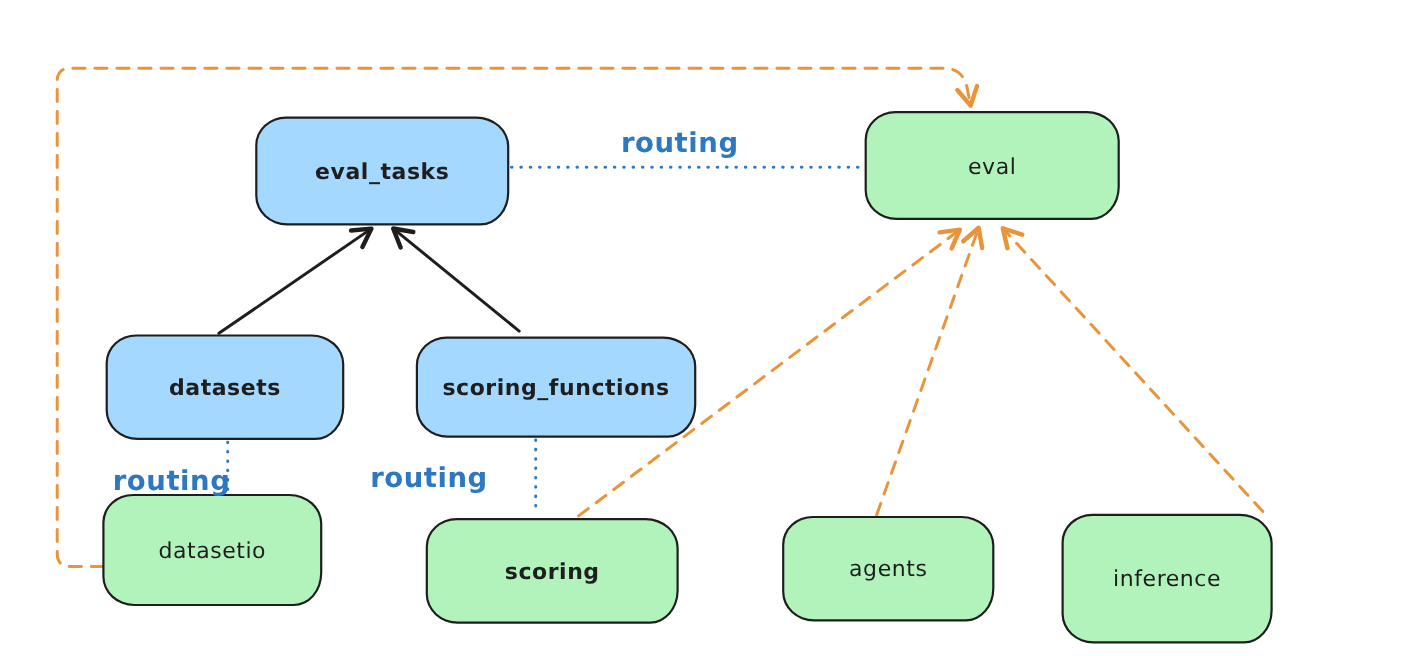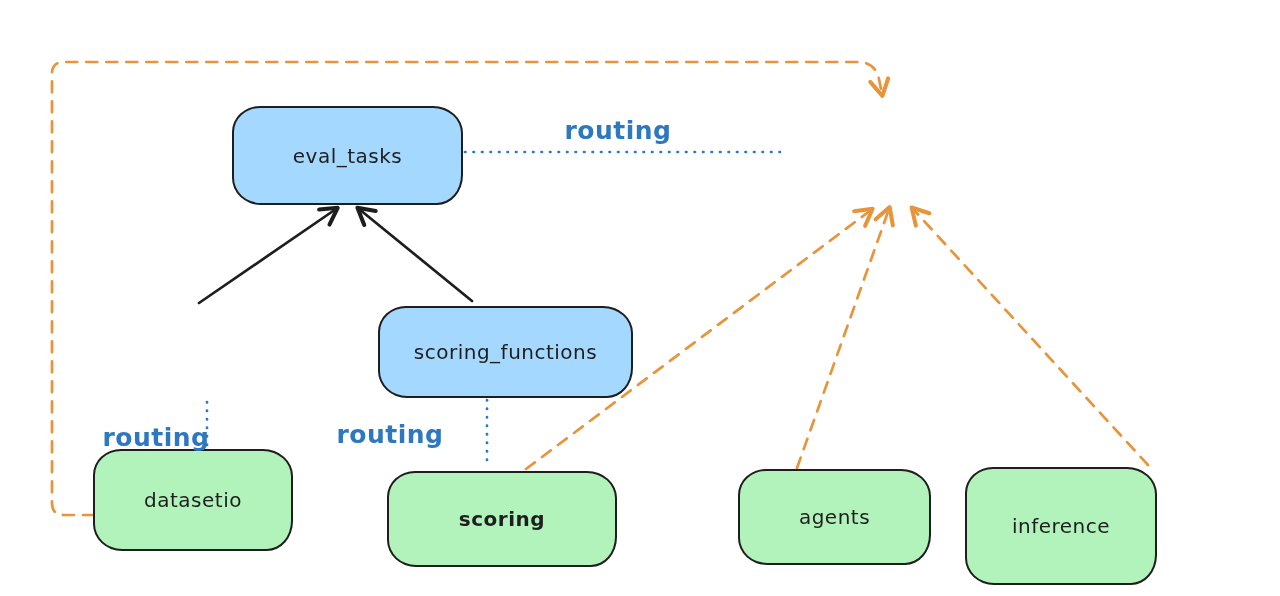--- a/index.html
+++ b/index.html
@@ -27,21 +27,21 @@
     display: flex;
     align-items: center;
     justify-content: center;
     box-sizing: border-box;
     border: 2.5px solid #1e1e1e;
     border-radius: 28px 30px 26px 29px / 26px 27px 30px 27px;
     font-size: 20px;
     color: #1e1e1e;
     letter-spacing: 0.5px;
   }
-  .node.blue  { background: #a5d8ff; }
+  .node.blue  { background: #a5d8ff; font-weight: bold; }
   .node.green { background: #b2f2bb; }
   .edge-label {
     position: absolute;
     transform: translate(-50%, -50%);
     font-size: 25px;
     font-weight: bold;
     color: #2d78c0;
     letter-spacing: 0.5px;
     white-space: nowrap;
   }
@@ -65,30 +65,36 @@
       <path d="M207,402 L207,475" fill="none" stroke="#2d78c0" stroke-width="2.7" stroke-linecap="round" stroke-dasharray="0.5 8"></path>
       <path d="M487,400 L487,468" fill="none" stroke="#2d78c0" stroke-width="2.7" stroke-linecap="round" stroke-dasharray="0.5 8"></path>
       <path d="M526,469 L871,210" fill="none" stroke="#e8943a" stroke-width="2.7" stroke-linecap="round" stroke-dasharray="11 9" marker-end="url(#arrow-orange)"></path>
       <path d="M797,468 L889,209" fill="none" stroke="#e8943a" stroke-width="2.7" stroke-linecap="round" stroke-dasharray="11 9" marker-end="url(#arrow-orange)"></path>
       <path d="M1148,465 L913,209" fill="none" stroke="#e8943a" stroke-width="2.7" stroke-linecap="round" stroke-dasharray="11 9" marker-end="url(#arrow-orange)"></path>
       <path d="M94,515 L64,515 Q52,515 52,503 L52,74 Q52,62 64,62 L858,62 Q875,62 879,79 L882,94" fill="none" stroke="#e8943a" stroke-width="2.7" stroke-linecap="round" stroke-dasharray="11 9" marker-end="url(#arrow-orange)"></path>
     </svg>
 <div class="node blue" style="left: 232px; top: 106px; width: 231px; height: 99px;">
       <span>eval_tasks</span>
     </div>
+    <div class="node green" style="left: 786px; top: 101px; width: 232px; height: 99px;">
+      <span>eval</span>
+    </div>
+    <div class="node blue" style="left: 96px; top: 304px; width: 217px; height: 96px;">
+      <span>datasets</span>
+    </div>
     <div class="node blue" style="left: 378px; top: 306px; width: 255px; height: 92px;">
       <span>scoring_functions</span>
     </div>
     <div class="node green" style="left: 93px; top: 449px; width: 200px; height: 102px;">
       <span>datasetio</span>
     </div>
     <div class="node green" style="left: 387px; top: 471px; width: 230px; height: 96px; font-weight: bold;">
       <span>scoring</span>
     </div>
-    <div class="node green" style="left: 738px; top: 469px; width: 193px; height: 96px;">
+    <div class="node green" style="left: 711px; top: 469px; width: 193px; height: 96px;">
       <span>agents</span>
     </div>
     <div class="node green" style="left: 965px; top: 467px; width: 192px; height: 118px;">
       <span>inference</span>
     </div>
     <div class="edge-label" style="left: 618px; top: 130px;">routing</div>
     <div class="edge-label" style="left: 156px; top: 437px;">routing</div>
     <div class="edge-label" style="left: 390px; top: 434px;">routing</div>
   </div>
 

